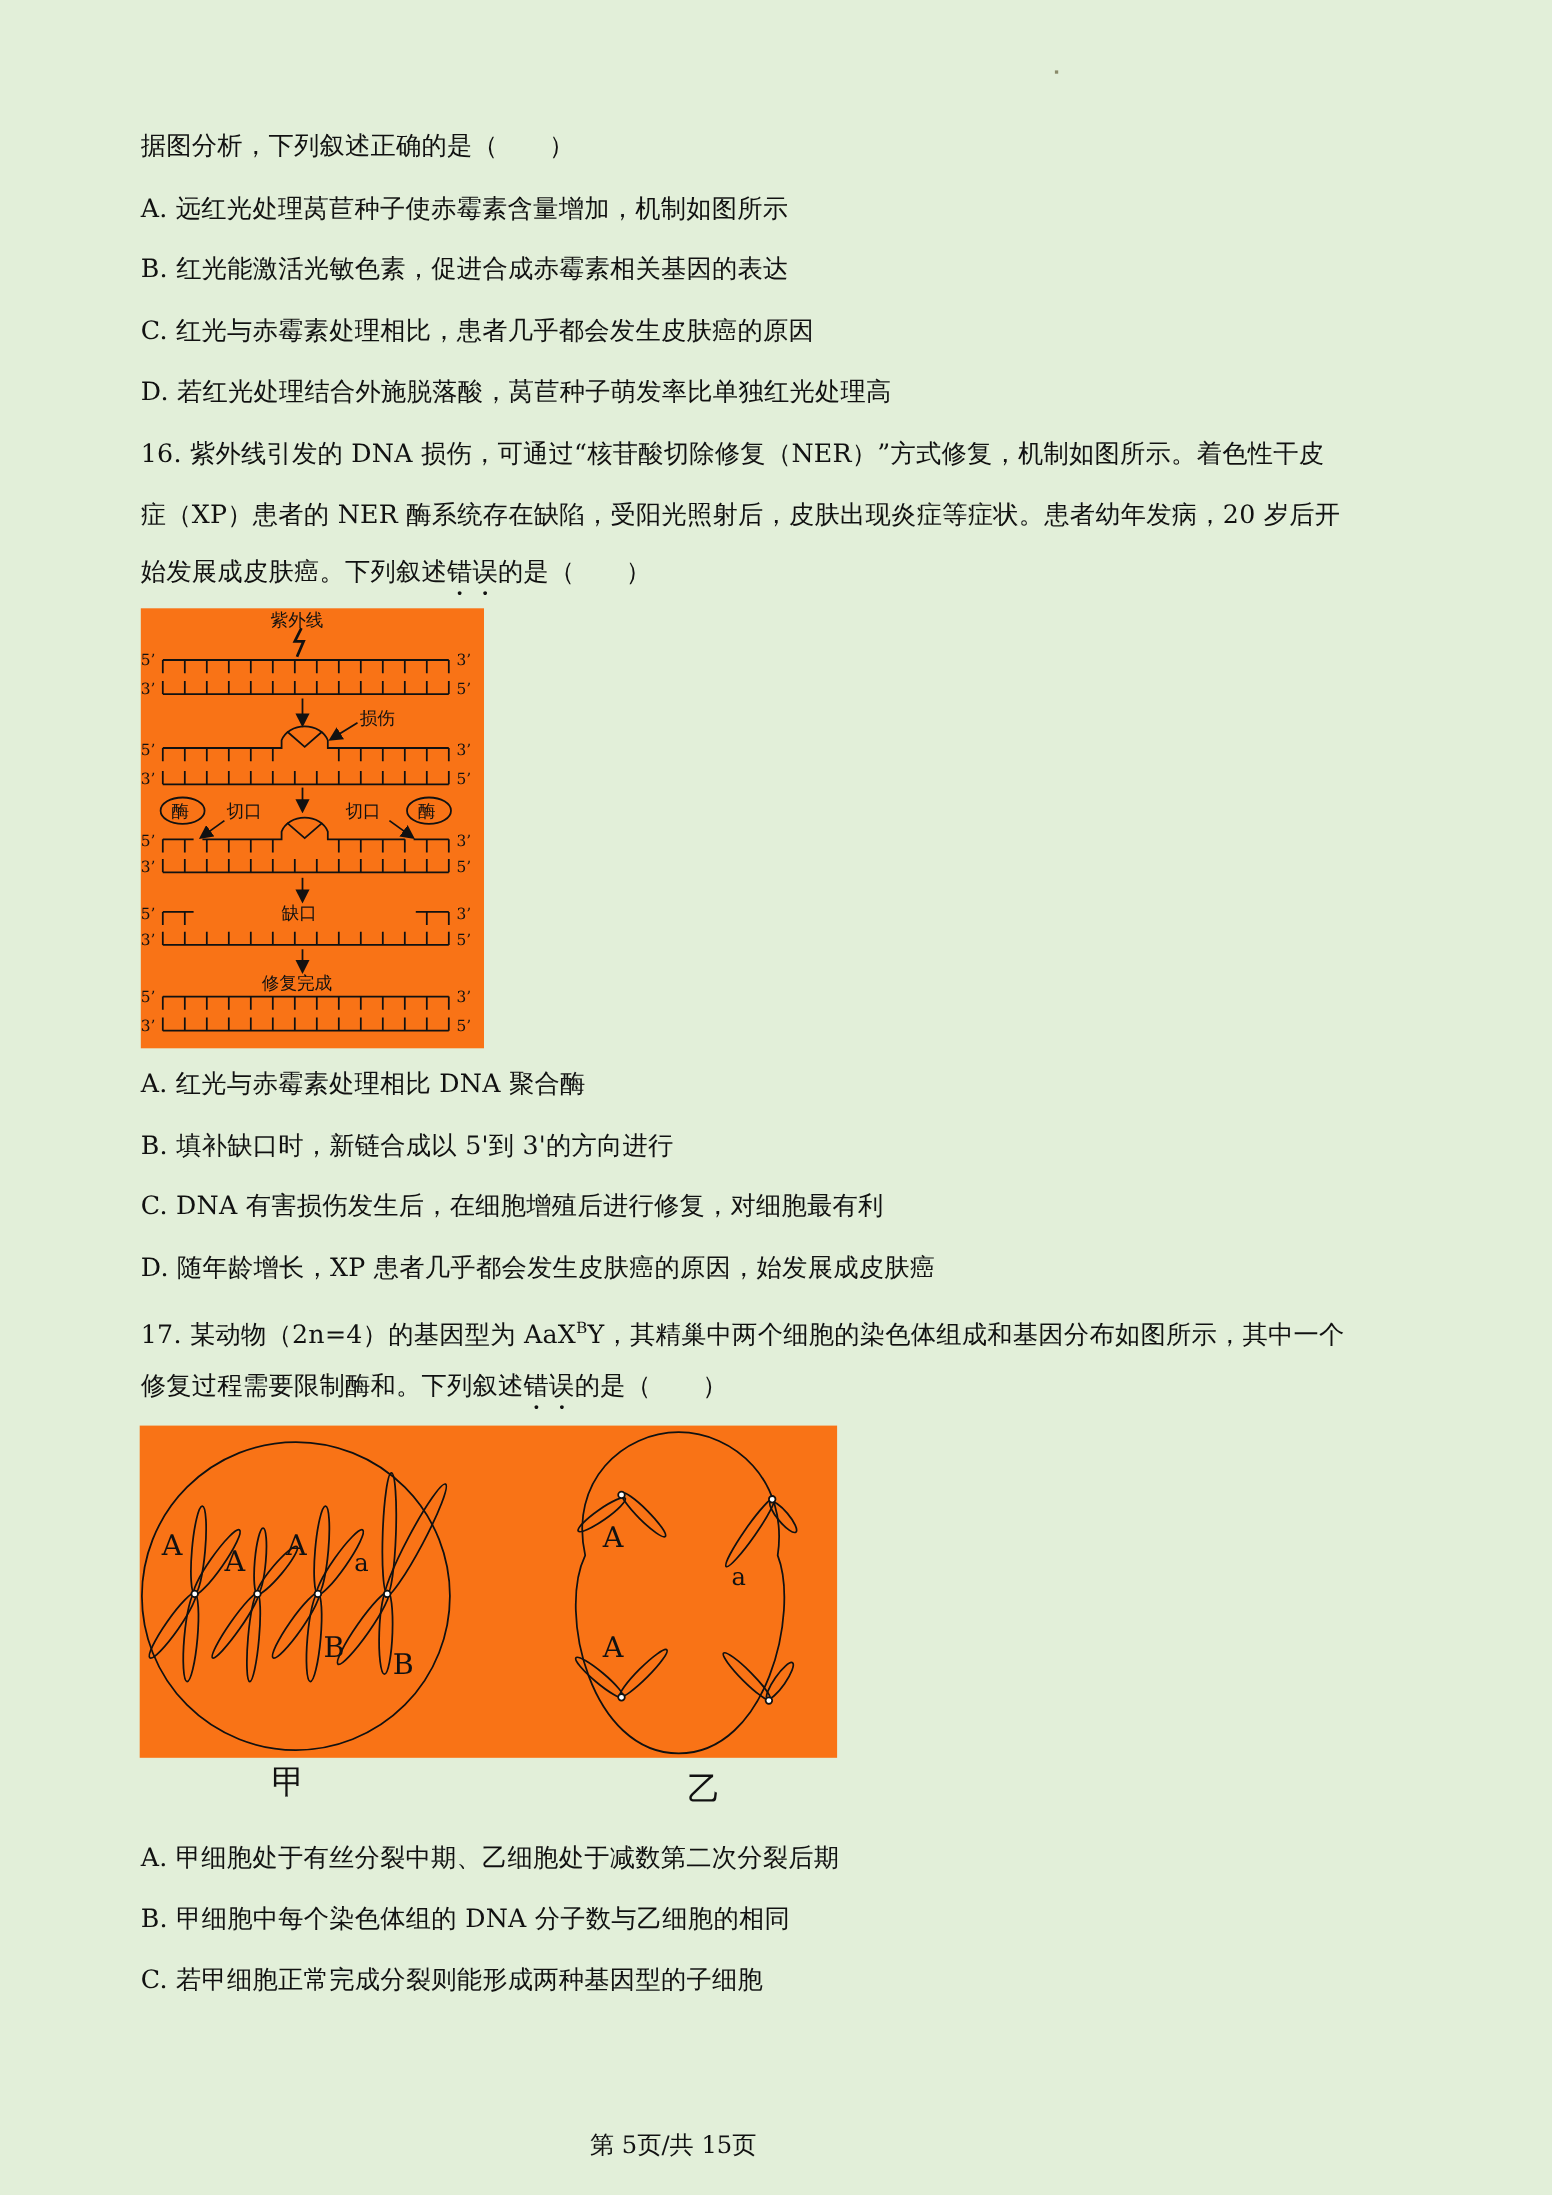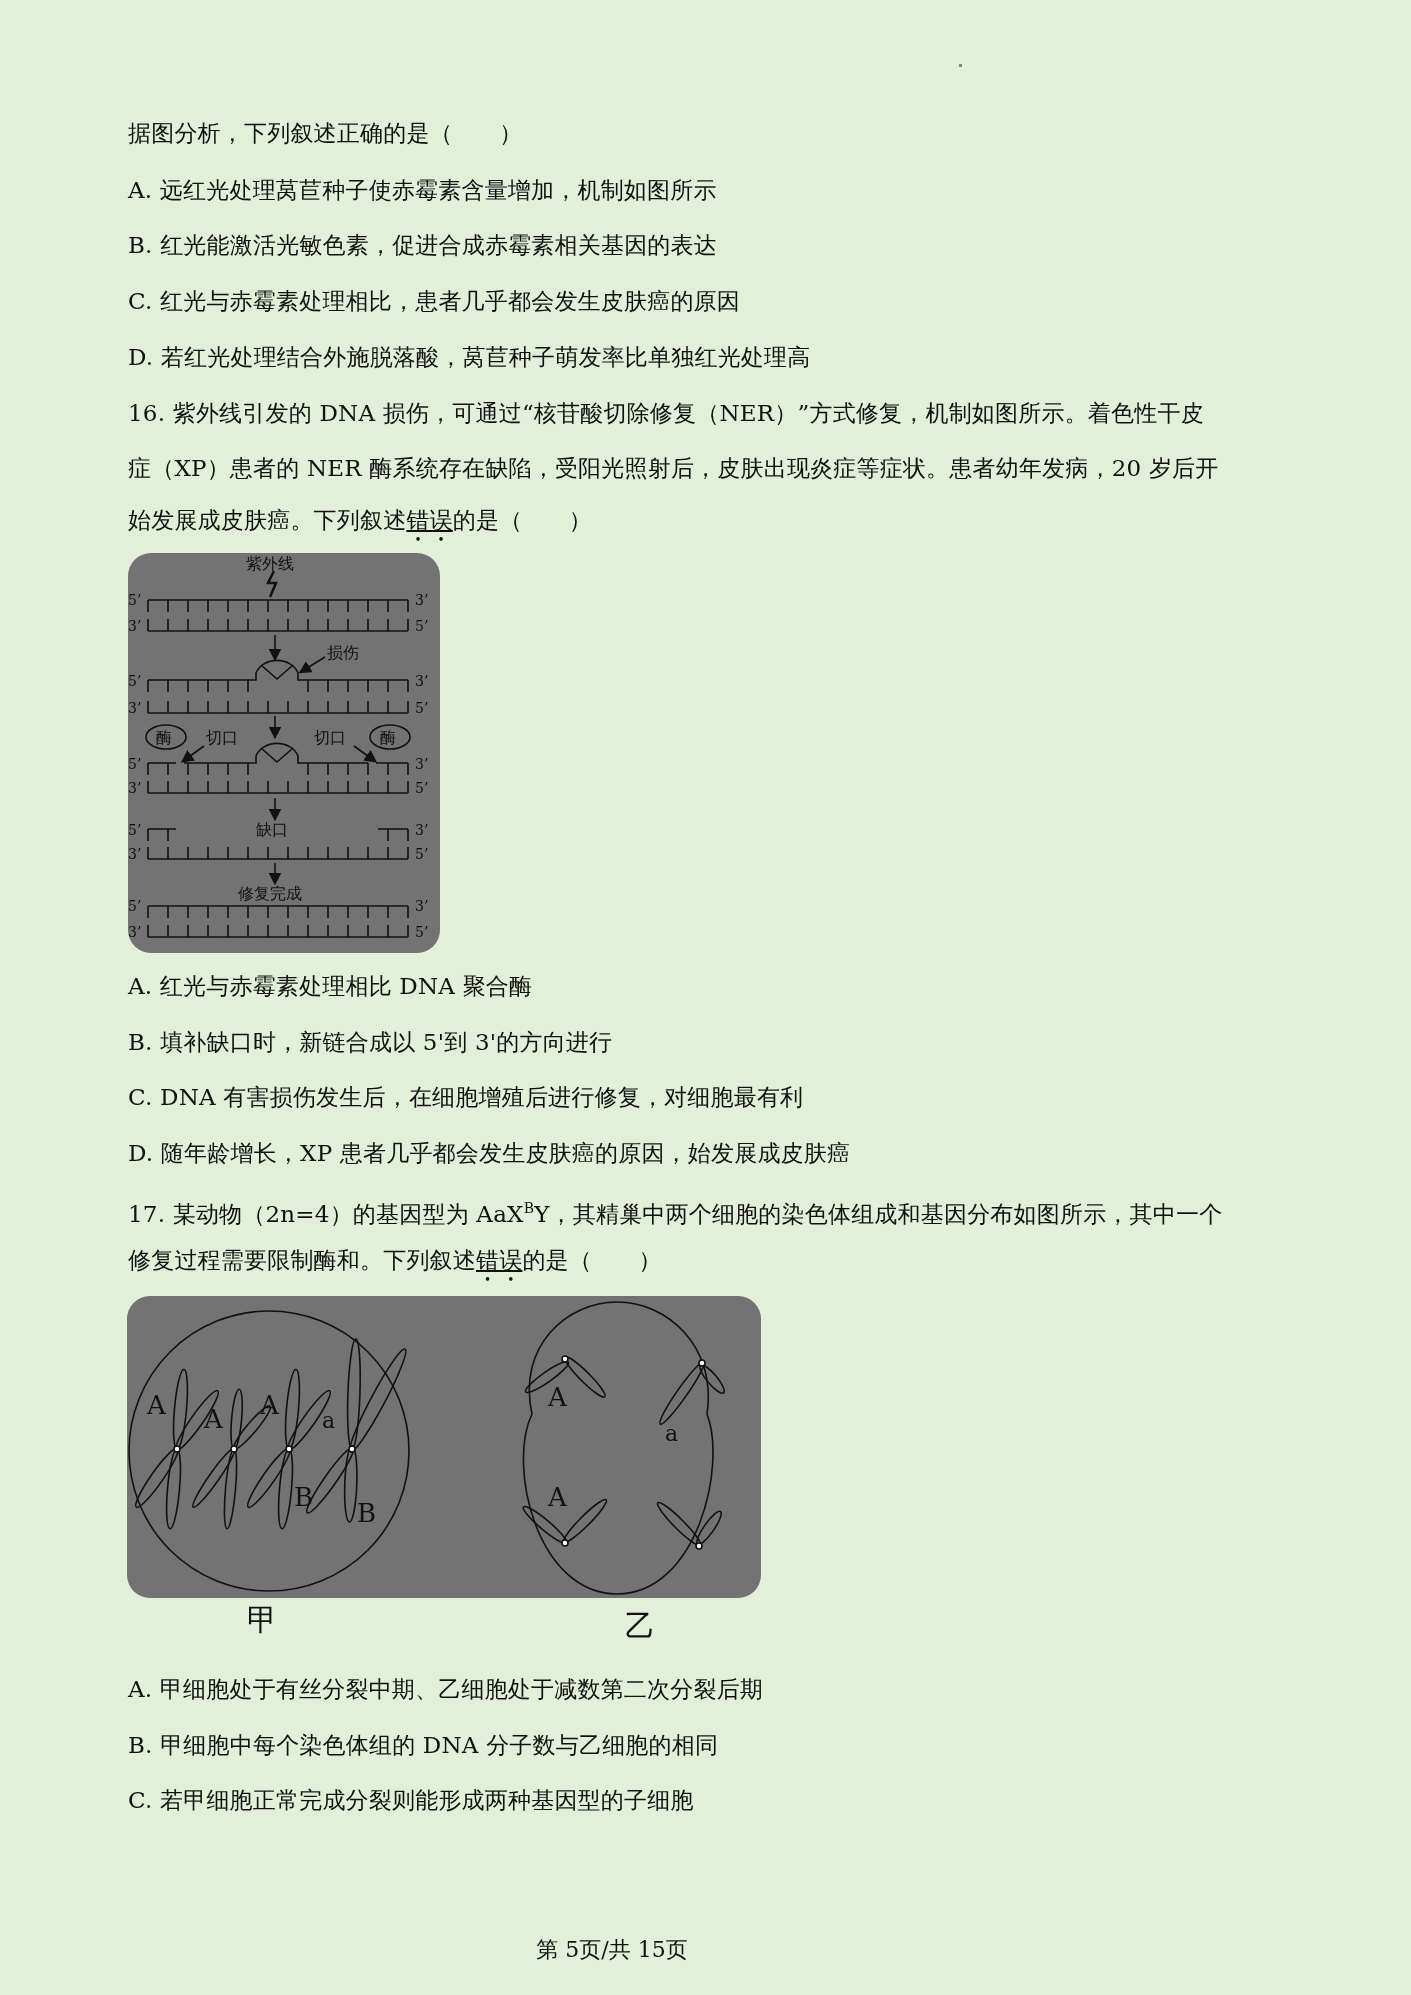--- a/index.html
+++ b/index.html
@@ -12,23 +12,23 @@
     overflow: hidden;
   }
   .line {
     position: absolute;
     left: 128px;
     font-size: 23px;
     line-height: 30px;
     white-space: nowrap;
     letter-spacing: 0.2px;
   }
-  .dot-mark { text-emphasis: dot; text-emphasis-position: under; text-decoration: underline; -webkit-text-emphasis: dot; -webkit-text-emphasis-position: under; }
+  .dot-mark { text-emphasis: dot; text-emphasis-position: under; -webkit-text-emphasis: dot; -webkit-text-emphasis-position: under; }
   sup { font-size: 14px; }
-  .figure { position: absolute; background: #737373; border-radius: 23px; }
+  .figure { position: absolute; background: #f97316; }
   .fig-label {
     position: absolute; font-size: 30px; font-family: "DejaVu Sans", sans-serif; font-weight: 300;
   }
   .page-footer {
     position: absolute; top: 1935px; left: 0; width: 1224px; text-align: center;
     font-size: 22px;
   }
   .speck { position: absolute; width: 3px; height: 3px; background: #8a8a6a; }
   svg text { font-family: "DejaVu Serif", "Liberation Serif", serif; }
 </style>

